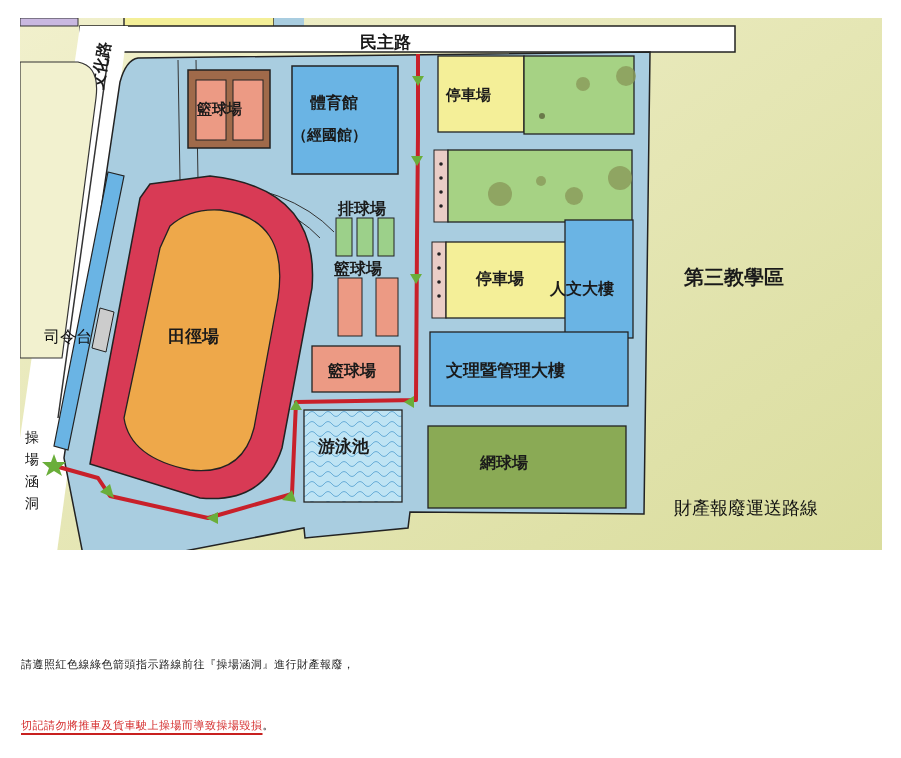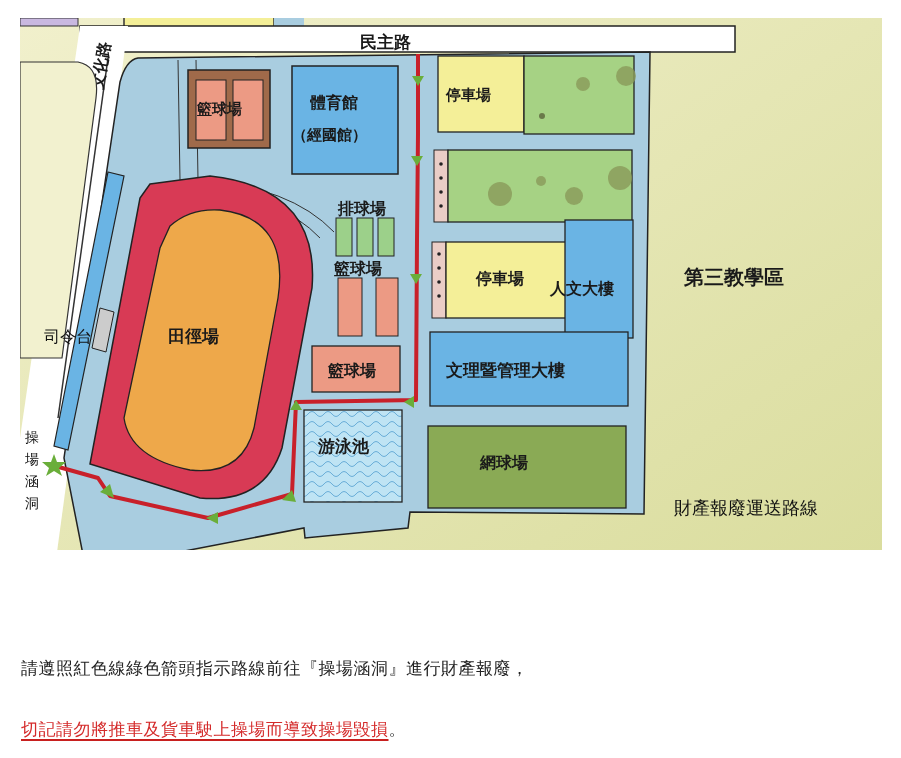--- a/index.html
+++ b/index.html
@@ -2,21 +2,21 @@
 <html><head>
   <meta charset="utf-8">
   <style>
     html, body { margin: 0; padding: 0; background: #ffffff; }
     body { width: 901px; height: 758px; position: relative; overflow: hidden;
            font-family: "DejaVu Sans", "Liberation Sans", sans-serif; }
     .map-wrap { position: absolute; left: 20px; top: 18px; width: 862px; height: 532px; overflow: hidden; }
     .map-wrap svg { display: block; }
     .lbl { font-family: "DejaVu Sans", sans-serif; font-weight: bold; fill: #1a1a1a; }
     .lbl-n { font-family: "DejaVu Sans", sans-serif; font-weight: normal; fill: #111; }
-    .instr { position: absolute; left: 21px; font-size: 17px; color: #222; letter-spacing: 0.5px; }
+    .instr { position: absolute; left: 21px; font-size: 11px; color: #222; letter-spacing: 0.5px; }
     .instr-1 { top: 657px; }
     .instr-2 { top: 718px; }
     .warn { color: #d42a2a; text-decoration: underline; text-decoration-color: #c8201f;
             text-decoration-thickness: 2px; text-underline-offset: 4px; }
   </style>
 </head>
 <body>
 
 <div class="map-wrap">
   <svg width="862" height="586" viewBox="0 0 862 586" xmlns="http://www.w3.org/2000/svg">

